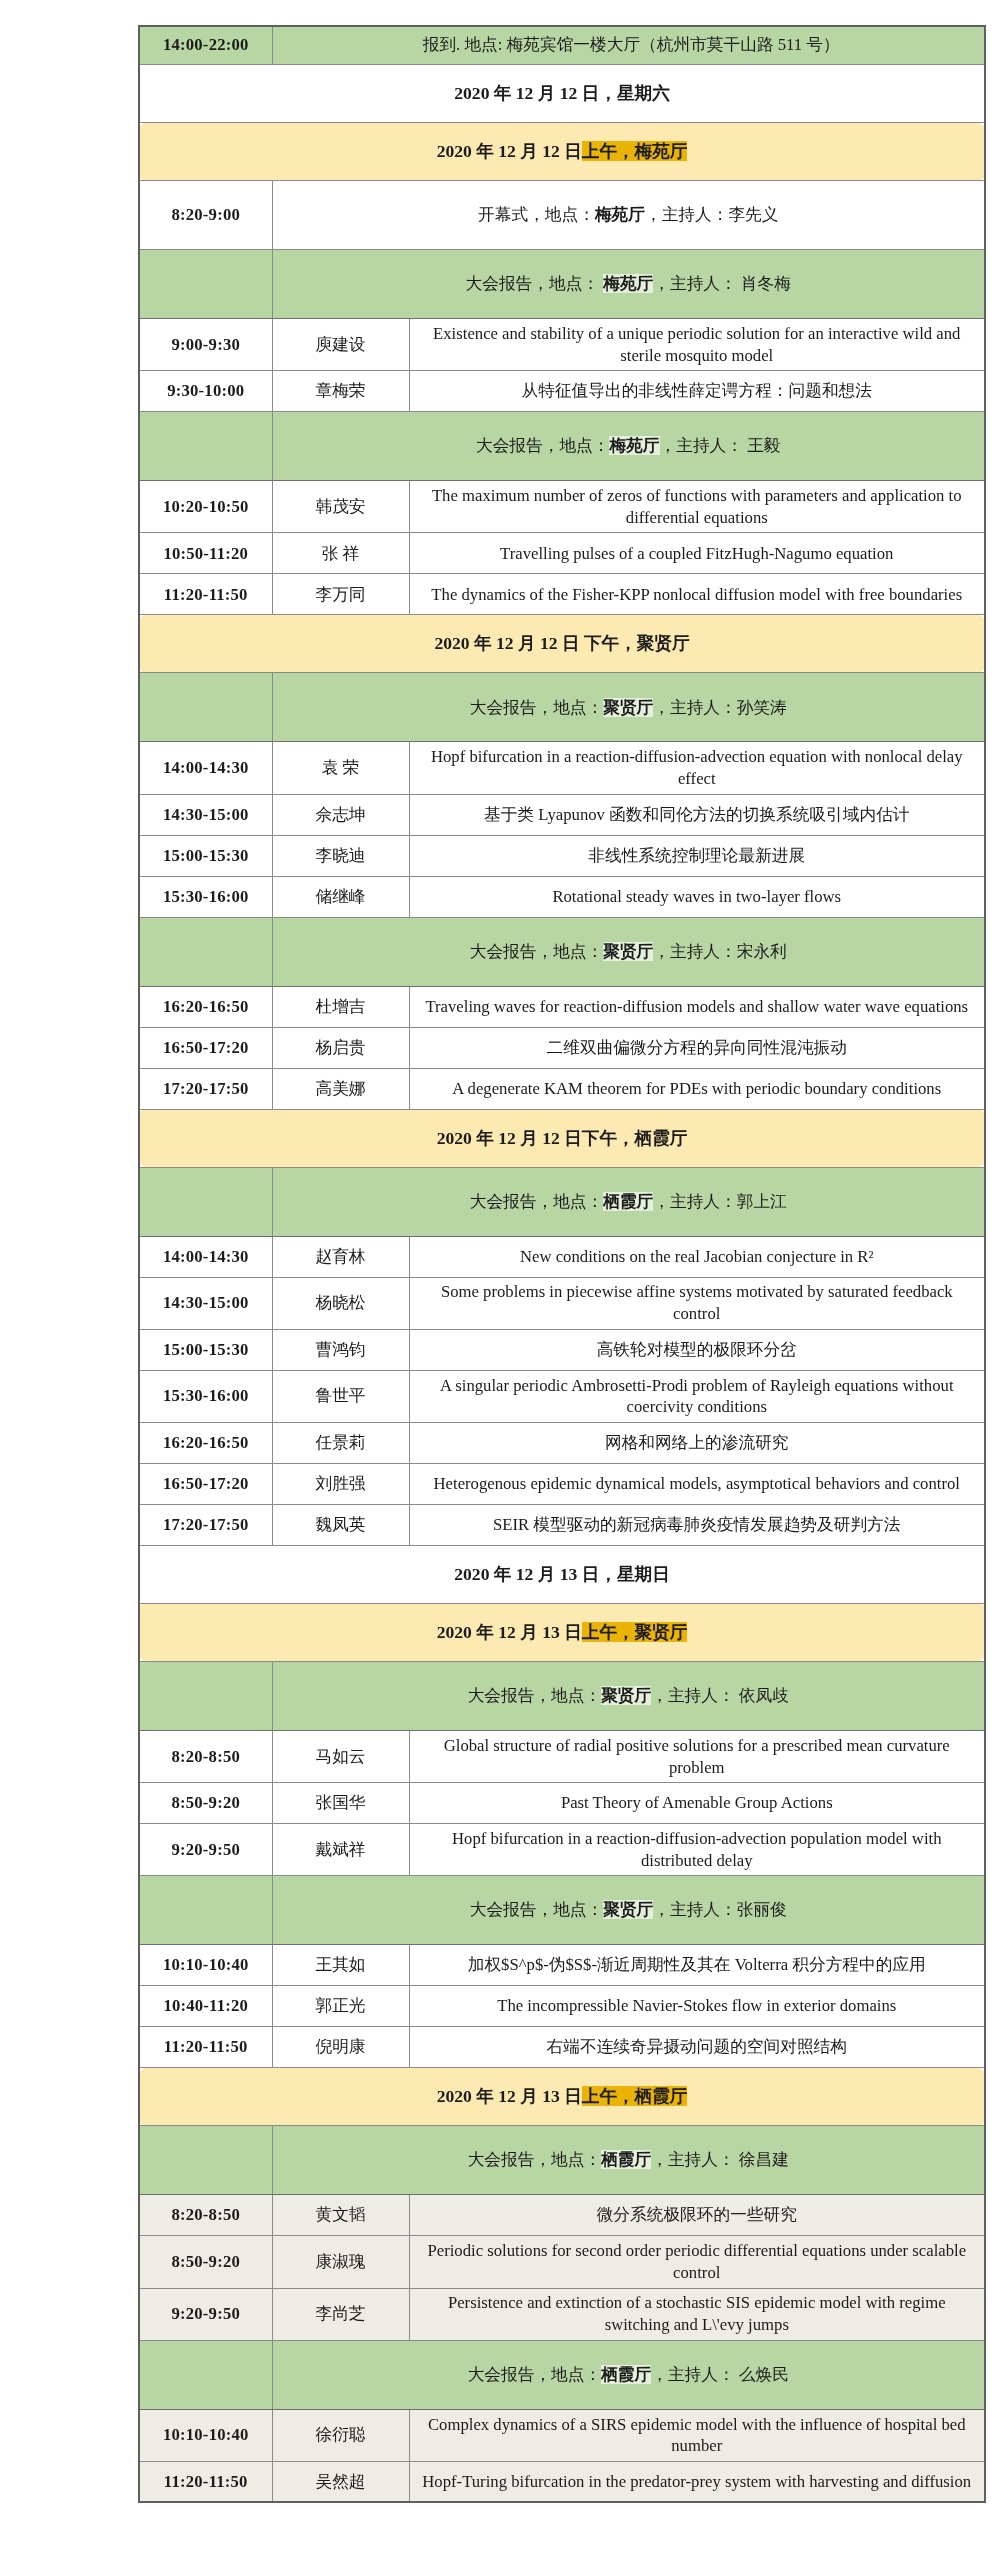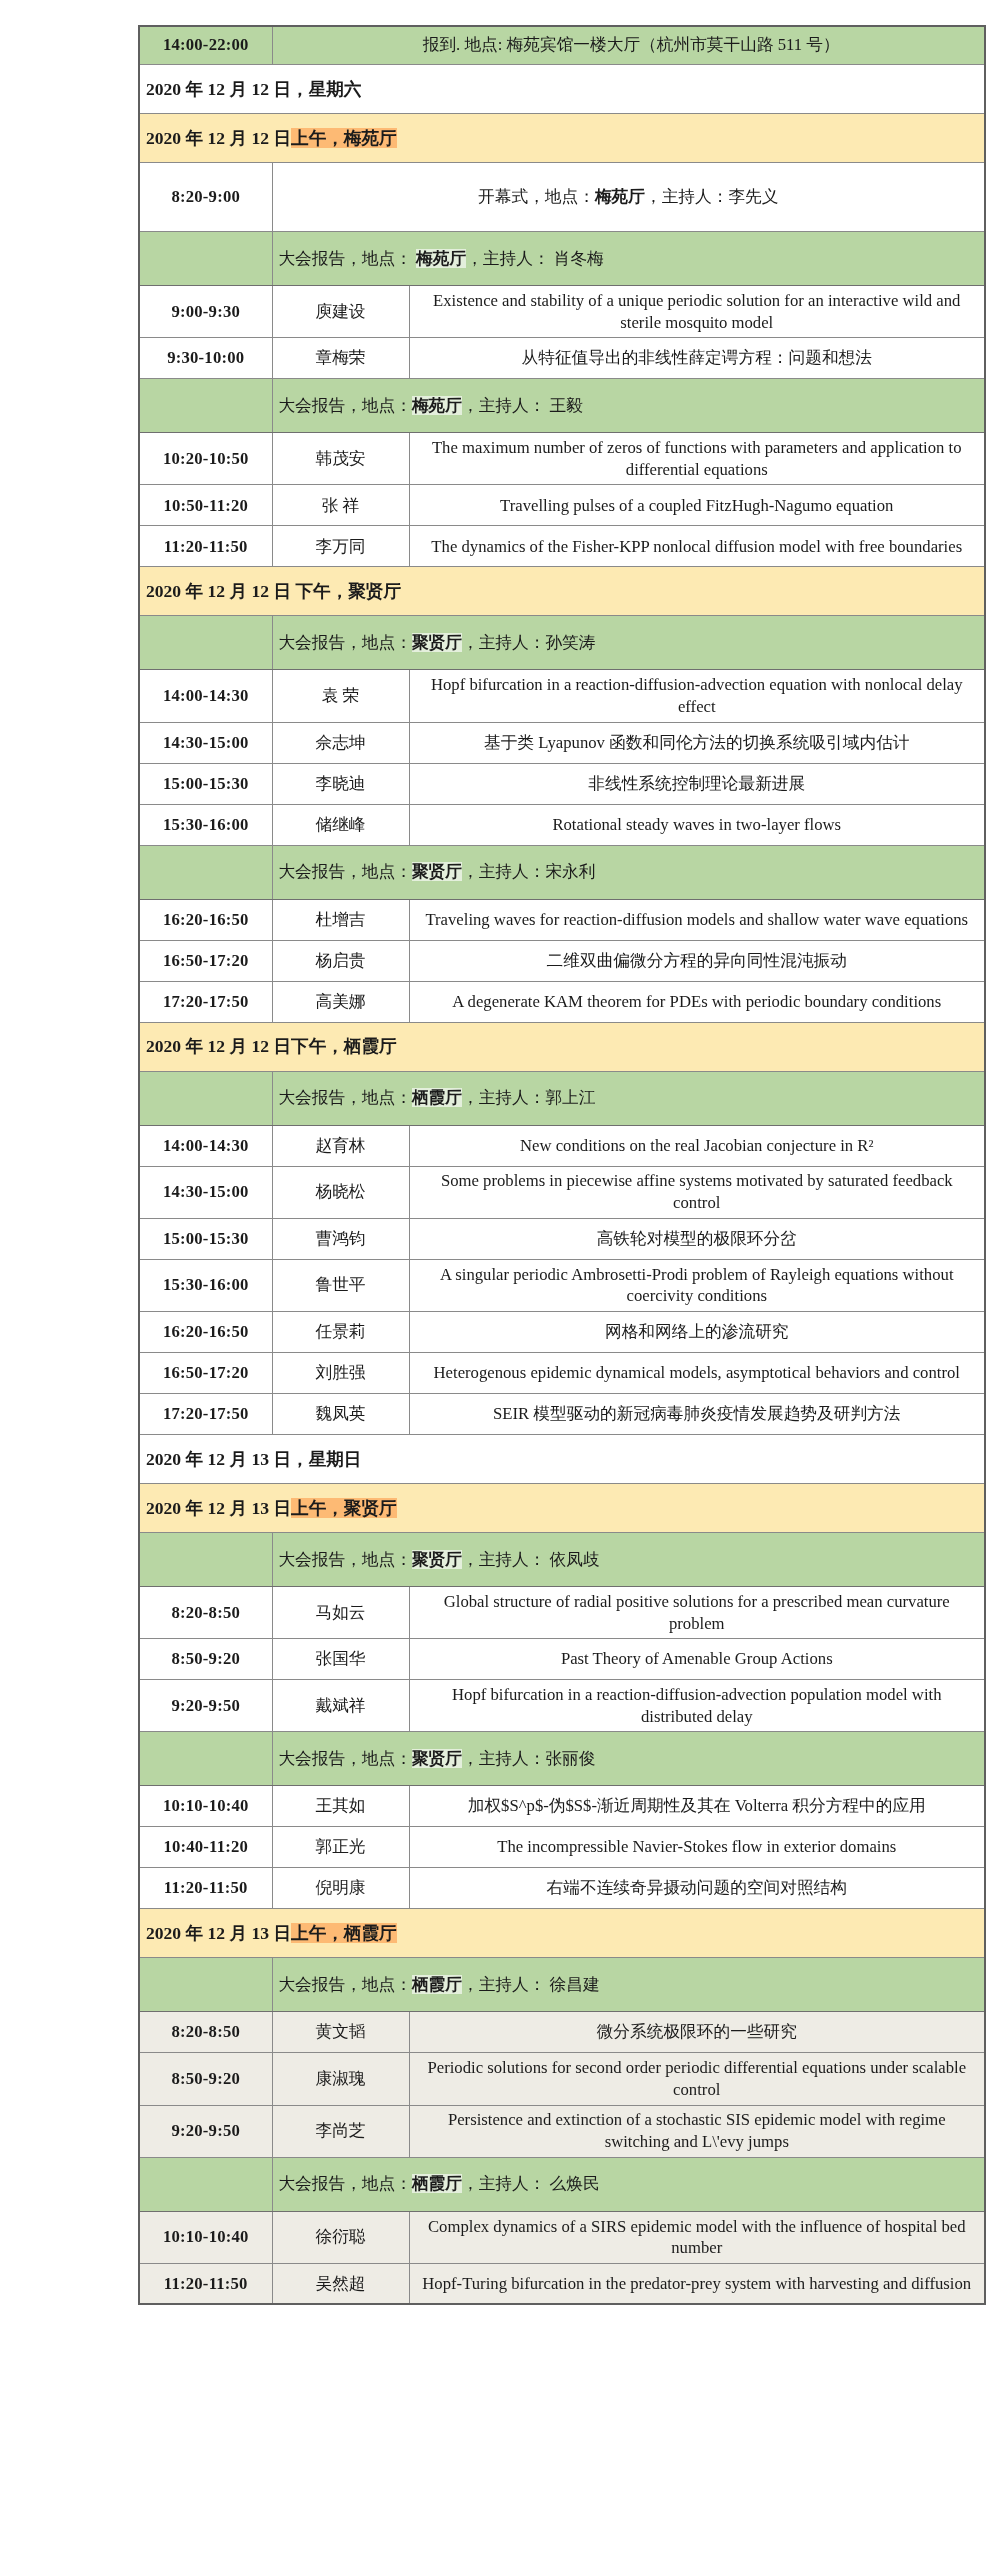--- a/index.html
+++ b/index.html
@@ -48,29 +48,31 @@
   }
   td.name-cell  { text-align: center; }
   td.title-cell { text-align: center; padding: 3.9px 9.8px; }
 
   tr.row-talk td { height: 41px; }
 
   tr.row-checkin td { height: 39px; }
   td.checkin-cell { text-align: center; padding-left: 11.8px; }
 
   tr.row-date td {
-    height: 49px;
+    height: 58px;
+    text-align: center;
     font-weight: bold;
     font-size: 17.6px;
+    border-radius: 7px;
   }
   tr.row-plenary td { height: 69px; text-align: center; }
-  tr.row-session td { height: 54px; text-align: left; }
+  tr.row-session td { height: 69px; text-align: center; }
 
   .seg-bold { font-weight: bold; }
-  .hl-gray  { background: #fdba74; }
+  .hl-gray  { background: #eab308; }
   .hl-light { background: rgba(255,255,255,0.62); }
 
   
   tr.row-session td { border-top: 1px solid #6f6f6f; border-bottom: 1px solid #6f6f6f; }
 </style>
 </head>
 <body>
 
 <div class="page">
   <table class="schedule">

